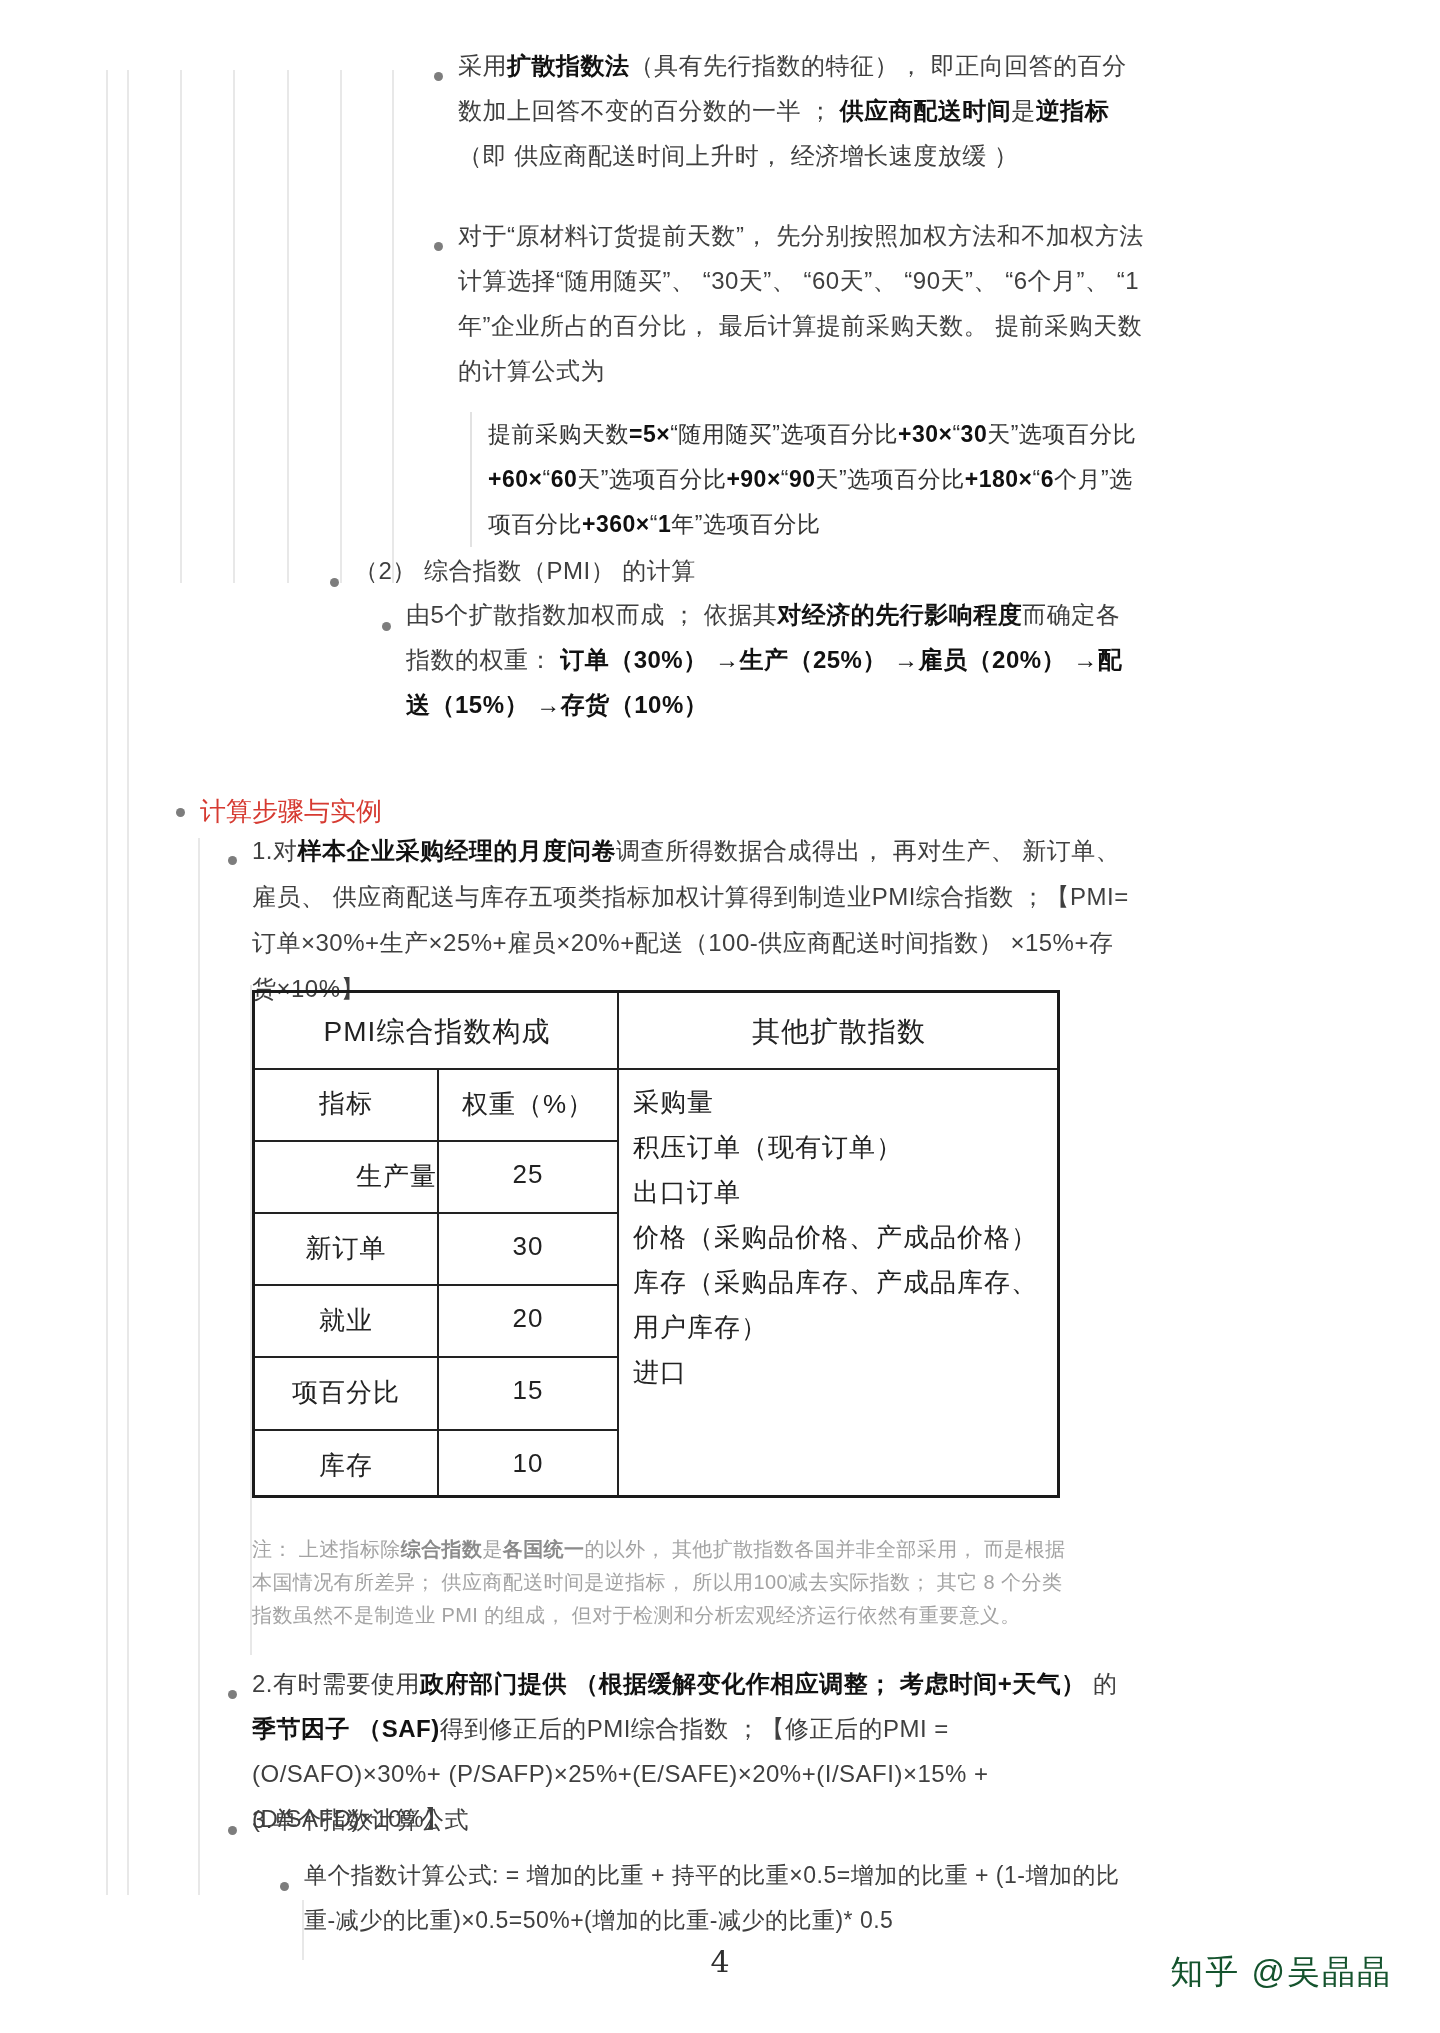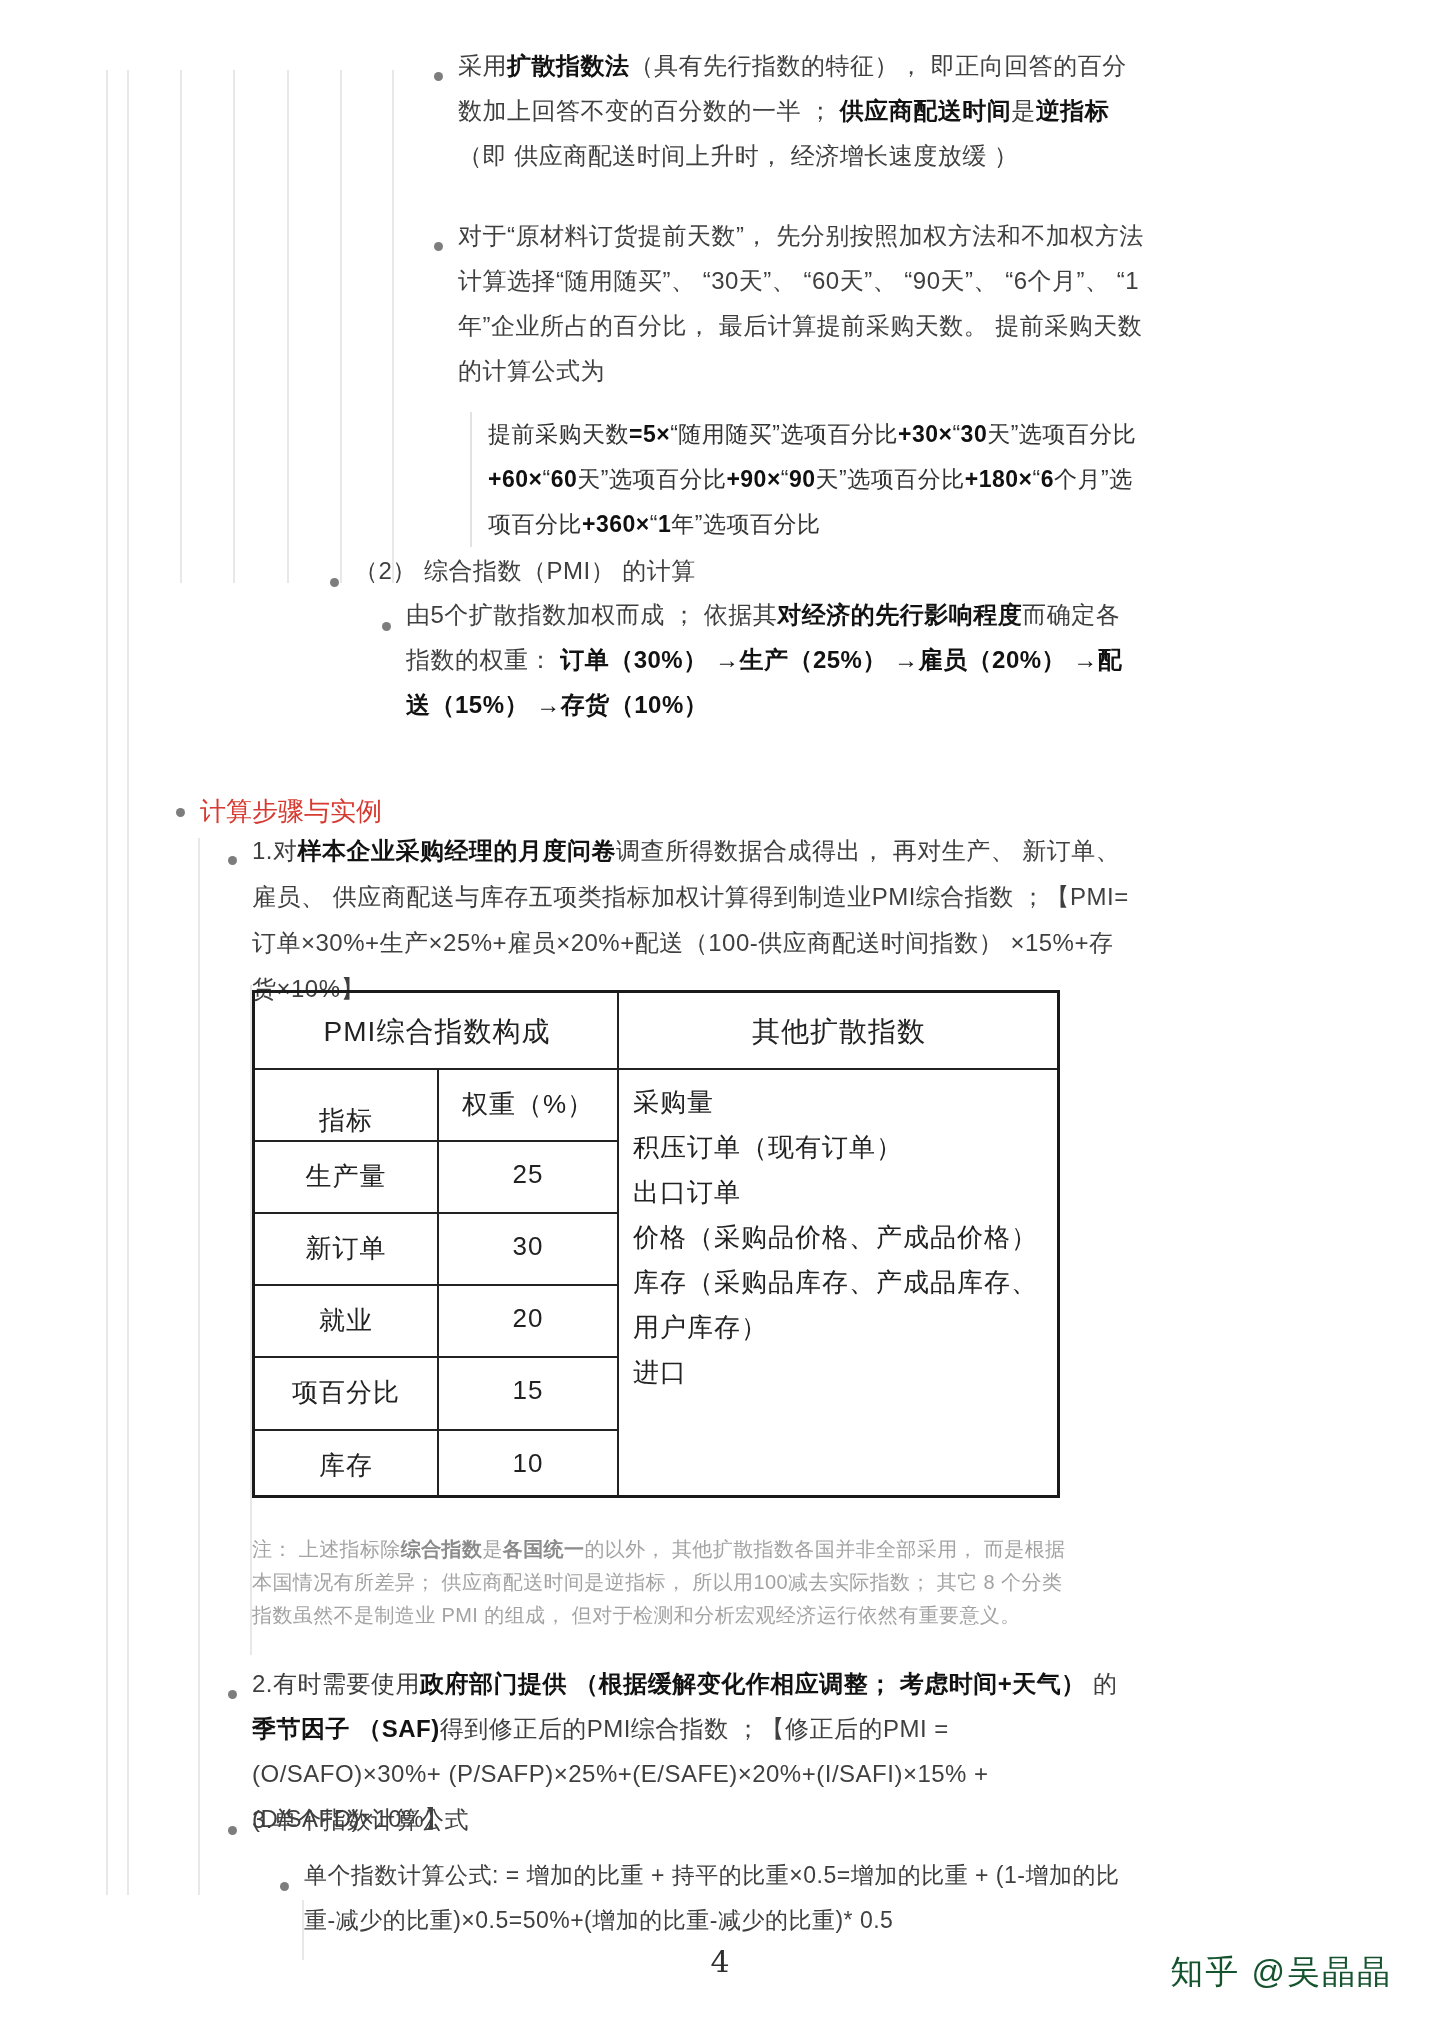--- a/index.html
+++ b/index.html
@@ -67,24 +67,24 @@
   <div class="tline" style="left:0;top:75px;width:100%;height:2px;"></div>
   <div class="tline" style="left:0;top:147px;width:364px;height:2px;"></div>
   <div class="tline" style="left:0;top:219px;width:364px;height:2px;"></div>
   <div class="tline" style="left:0;top:291px;width:364px;height:2px;"></div>
   <div class="tline" style="left:0;top:363px;width:364px;height:2px;"></div>
   <div class="tline" style="left:0;top:436px;width:364px;height:2px;"></div>
 
   <div class="tcell center" style="left:364px;top:20px;width:440px;font-size:28px;">其他扩散指数</div>
   <div class="tcell center" style="left:0;top:20px;width:364px;font-size:28px;">PMI综合指数构成</div>
 
-  <div class="tcell center" style="left:0;top:110px;width:182px;">指标</div>
+  <div class="tcell center" style="left:0;top:93px;width:182px;">指标</div>
   <div class="tcell center" style="left:184px;top:94px;width:178px;">权重（%）</div>
 
-  <div class="tcell center" style="left:0;top:166px;width:182px;">生产量</div>
+  <div class="tcell center" style="left:0;top:166px;width:182px;text-align:right;">生产量</div>
   <div class="tcell center" style="left:184px;top:166px;width:178px;">25</div>
   <div class="tcell center" style="left:0;top:238px;width:182px;">新订单</div>
   <div class="tcell center" style="left:184px;top:238px;width:178px;">30</div>
   <div class="tcell center" style="left:0;top:310px;width:182px;">就业</div>
   <div class="tcell center" style="left:184px;top:310px;width:178px;">20</div>
   <div class="tcell center" style="left:0;top:382px;width:182px;">项百分比</div>
   <div class="tcell center" style="left:184px;top:382px;width:178px;">15</div>
   <div class="tcell center" style="left:0;top:455px;width:182px;">库存</div>
   <div class="tcell center" style="left:184px;top:455px;width:178px;">10</div>
 

